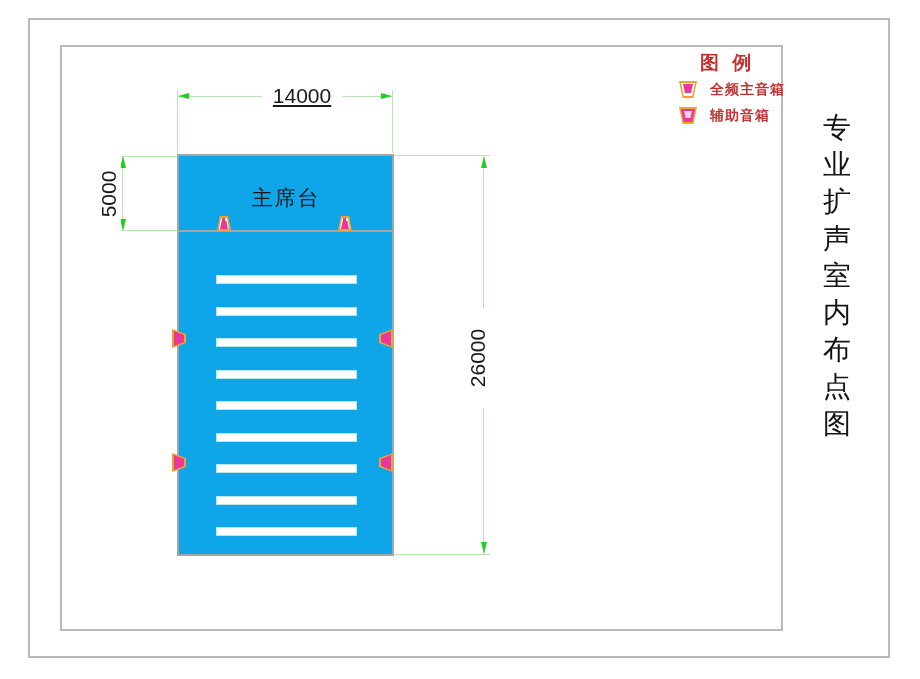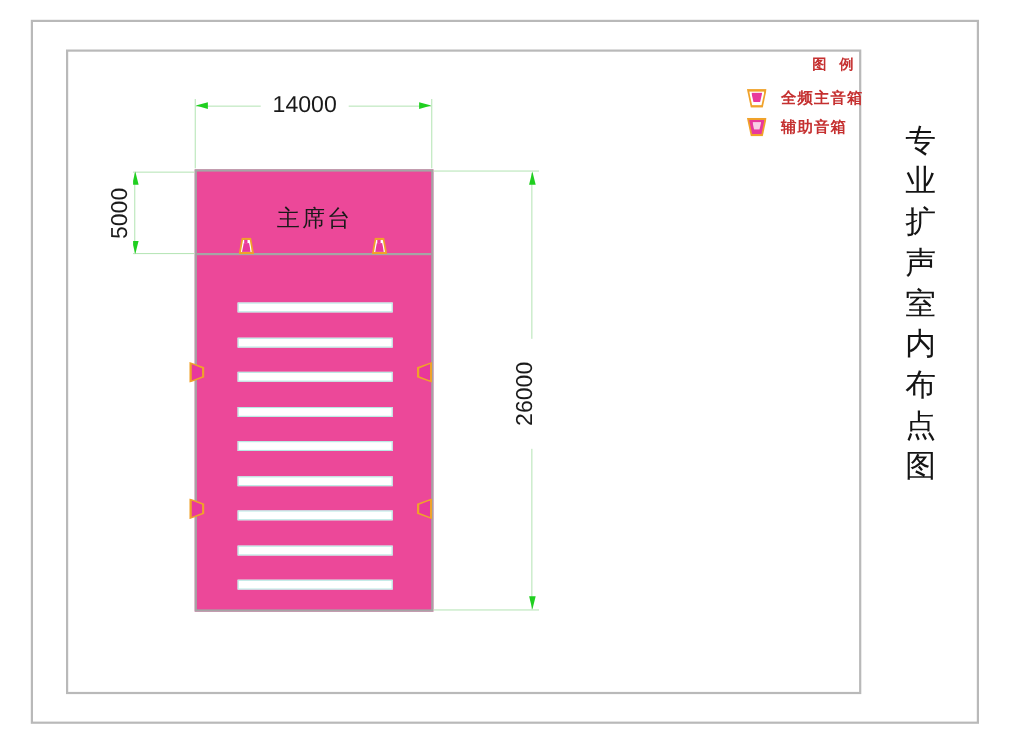--- a/index.html
+++ b/index.html
@@ -10,29 +10,29 @@
   .outer-border{position:absolute;left:28px;top:18px;width:862px;height:640px;
                 border:2px solid #b9b9b9;box-sizing:border-box;}
   .inner-frame{position:absolute;left:60px;top:45px;width:723px;height:586px;
                border:2px solid #b9b9b9;box-sizing:border-box;}
 
   
   .title-vertical{position:absolute;left:810px;top:110px;width:54px;color:#141414;}
   .title-vertical .vchar{height:37px;line-height:36px;font-size:28px;text-align:center;}
 
   
-  .legend-title{position:absolute;left:700px;top:50px;width:80px;text-align:right;
-                color:#c53030;font-size:13px;font-weight:bold;letter-spacing:4px;}
+  .legend-title{position:absolute;left:700px;top:50px;width:80px;text-align:left;
+                color:#c53030;font-size:19px;font-weight:bold;letter-spacing:4px;}
   .legend-items{position:absolute;left:679px;top:80px;display:flex;flex-direction:column;gap:7px;}
   .legend-row{display:flex;align-items:center;gap:13px;height:19px;}
   .legend-label{color:#c53030;font-size:14px;font-weight:bold;letter-spacing:1px;white-space:nowrap;}
 
   
   .room{position:absolute;left:177px;top:154px;width:217px;height:402px;
-        border:2px solid #a5a5a5;box-sizing:border-box;background:#ec4899;}
+        border:2px solid #a5a5a5;box-sizing:border-box;background:#0ea5e9;}
   .stage-line{position:absolute;left:0;top:74px;width:100%;height:2px;background:#a5a5a5;}
   .stage-label{position:absolute;left:57px;top:28px;width:100px;text-align:center;
                font-size:21px;color:#1a1a1a;letter-spacing:2px;}
   .audience-label{position:absolute;left:57px;top:222px;width:100px;text-align:center;
                   font-size:22px;color:#1a1a1a;letter-spacing:2px;background:#fff;z-index:3;}
   .seat-rows{position:absolute;left:37px;top:119px;width:141px;display:flex;
              flex-direction:column;gap:22.5px;}
   .seat-row{height:9px;border:1px solid #b7e7e3;box-sizing:border-box;background:#fff;}
 
   
@@ -137,21 +137,21 @@
   </div>
   <div class="spk trap-left gold" style="left:379px;top:453px;width:14px;height:19px;">
     <span class="fill trap-left magenta"></span>
   </div>
 
   <div class="dimline" style="left:177px;top:90px;width:1px;height:63px;"></div>
   <div class="dimline" style="left:392px;top:90px;width:1px;height:63px;"></div>
   <div class="dimline" style="left:178px;top:96px;width:214px;height:1px;"></div>
   <div class="arrow arr-left" style="left:178px;top:93px;"></div>
   <div class="arrow arr-right" style="left:381px;top:93px;"></div>
-  <div class="dim-text" style="left:237px;top:84px;width:80px;">14000</div>
+  <div class="dim-text" style="left:262px;top:84px;width:80px;text-decoration:underline;">14000</div>
 
   <div class="dimline" style="left:112px;top:156px;width:65px;height:1px;"></div>
   <div class="dimline" style="left:112px;top:230px;width:65px;height:1px;"></div>
   <div class="dimline" style="left:122px;top:157px;width:1px;height:74px;"></div>
   <div class="arrow arr-up" style="left:120px;top:156px;"></div>
   <div class="arrow arr-down" style="left:120px;top:219px;"></div>
   <div class="dim-text rot" style="left:69px;top:182px;width:80px;">5000</div>
 
   <div class="dimline" style="left:394px;top:155px;width:96px;height:1px;"></div>
   <div class="dimline" style="left:394px;top:554px;width:96px;height:1px;"></div>

